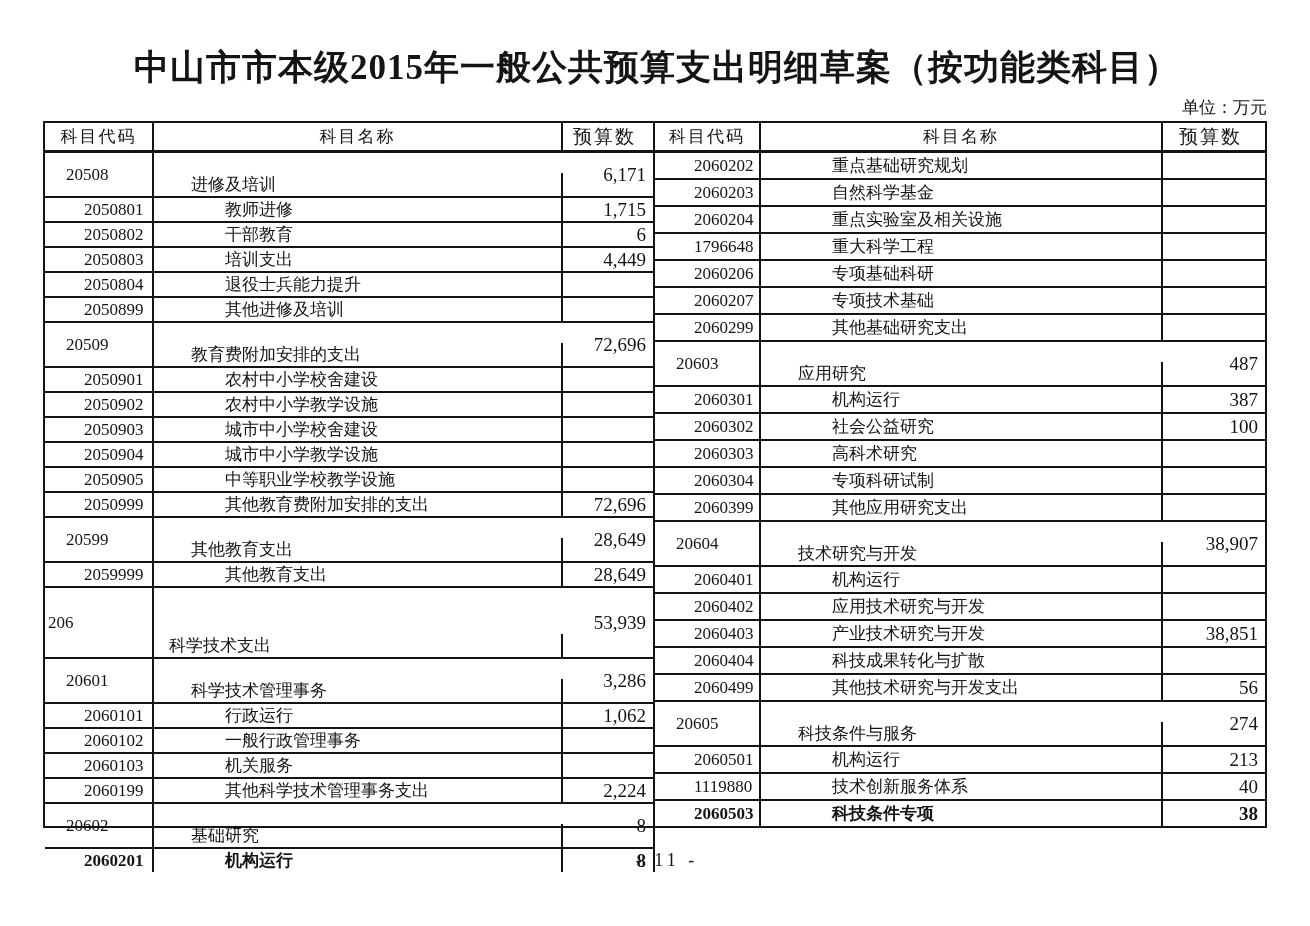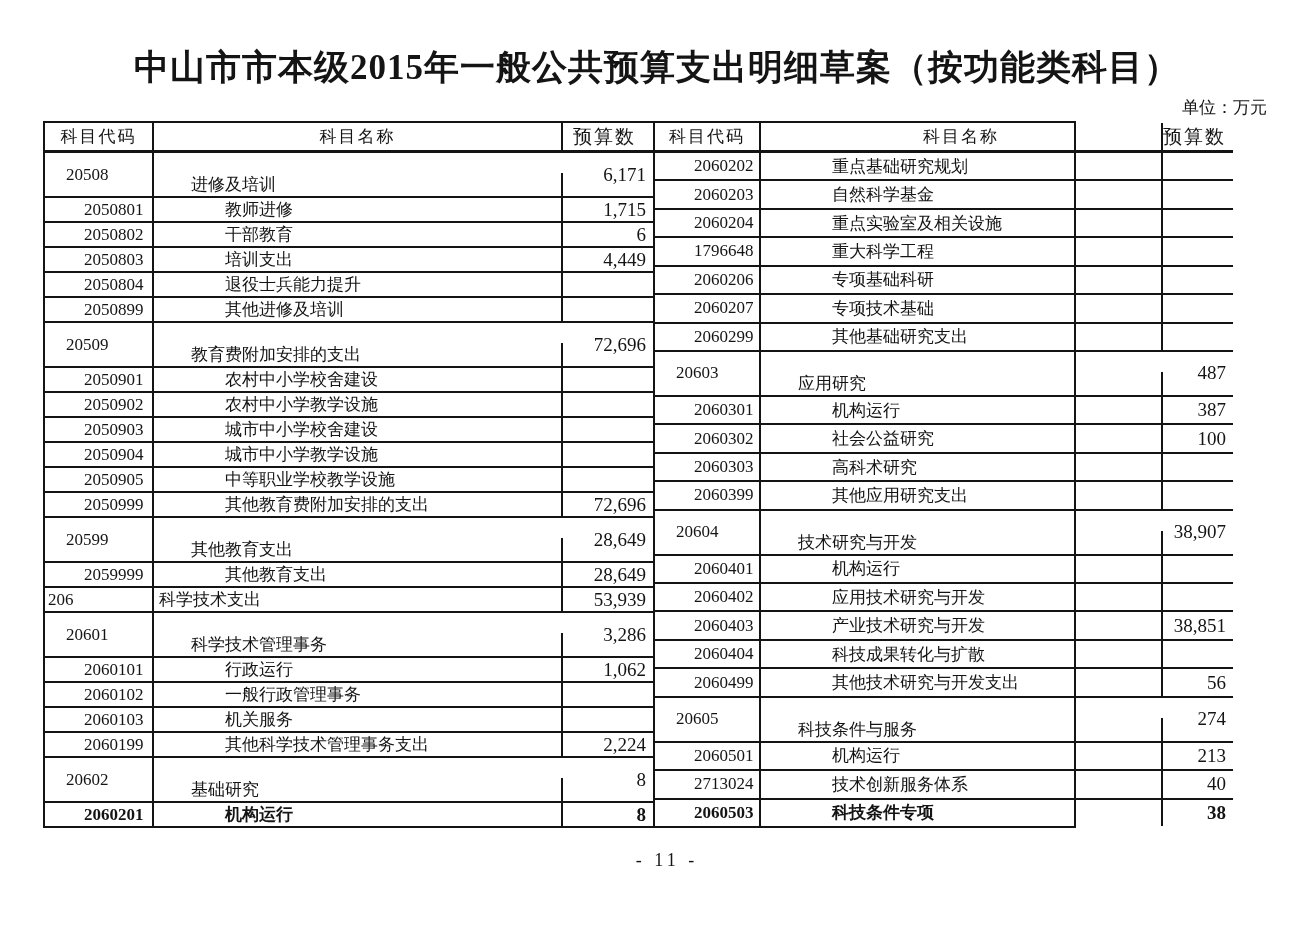--- a/index.html
+++ b/index.html
@@ -22,21 +22,21 @@
     white-space: nowrap;
   }
   .unit-label {
     position: absolute;
     top: 96px; right: 43px;
     font-size: 17px;
   }
   .budget-table {
     position: absolute;
     left: 43px; top: 121px;
-    width: 1033px; height: 707px;
+    width: 1224px; height: 707px;
     border: 2px solid #141414;
     display: flex;
     flex-direction: row;
   }
   .half {
     display: flex;
     flex-direction: column;
     height: 100%;
   }
   .half-left  { width: 610px; }
@@ -73,21 +73,21 @@
   .half-right .c-val  { flex: 1; border-right: none; }
   .c-val {
     justify-content: flex-end;
     padding-right: 7px;
     font-size: 19px;
   }
   
   .lv0 .c-code { padding-left: 3px; }
   .lv1 .c-code { padding-left: 21px; }
   .lv2 .c-code { padding-left: 39px; }
-  .lv0 .c-name { padding-left: 5px; }
+  .lv0 .c-name { padding-left: 15px; margin-top: 46px; }
   .lv1 .c-name { padding-left: 37px; margin-top: 20px; }
   .lv2 .c-name { padding-left: 71px; }
   .page-number {
     position: absolute;
     bottom: 55px; left: 0;
     width: 100%;
     text-align: center;
     font-size: 18px;
     letter-spacing: 4px;
     margin-left: 12px;
@@ -316,20 +316,25 @@
           <div class="cell c-name">社会公益研究</div>
           <div class="cell c-val">100</div>
         </div>
 
         <div class="t-row lv2">
           <div class="cell c-code">2060303</div>
           <div class="cell c-name">高科术研究</div>
           <div class="cell c-val"></div>
         </div>
 
+        <div class="t-row lv2">
+          <div class="cell c-code">2060304</div>
+          <div class="cell c-name">专项科研试制</div>
+          <div class="cell c-val"></div>
+        </div>
 
         <div class="t-row lv2">
           <div class="cell c-code">2060399</div>
           <div class="cell c-name">其他应用研究支出</div>
           <div class="cell c-val"></div>
         </div>
 
         <div class="t-row lv1">
           <div class="cell c-code">20604</div>
           <div class="cell c-name">技术研究与开发</div>
@@ -372,21 +377,21 @@
           <div class="cell c-val">274</div>
         </div>
 
         <div class="t-row lv2">
           <div class="cell c-code">2060501</div>
           <div class="cell c-name">机构运行</div>
           <div class="cell c-val">213</div>
         </div>
 
         <div class="t-row lv2">
-          <div class="cell c-code">2713024</div>
+          <div class="cell c-code">1119880</div>
           <div class="cell c-name">技术创新服务体系</div>
           <div class="cell c-val">40</div>
         </div>
 
         <div class="t-row lv2">
           <div class="cell c-code">2060503</div>
           <div class="cell c-name">科技条件专项</div>
           <div class="cell c-val">38</div>
         </div>
       </div>

